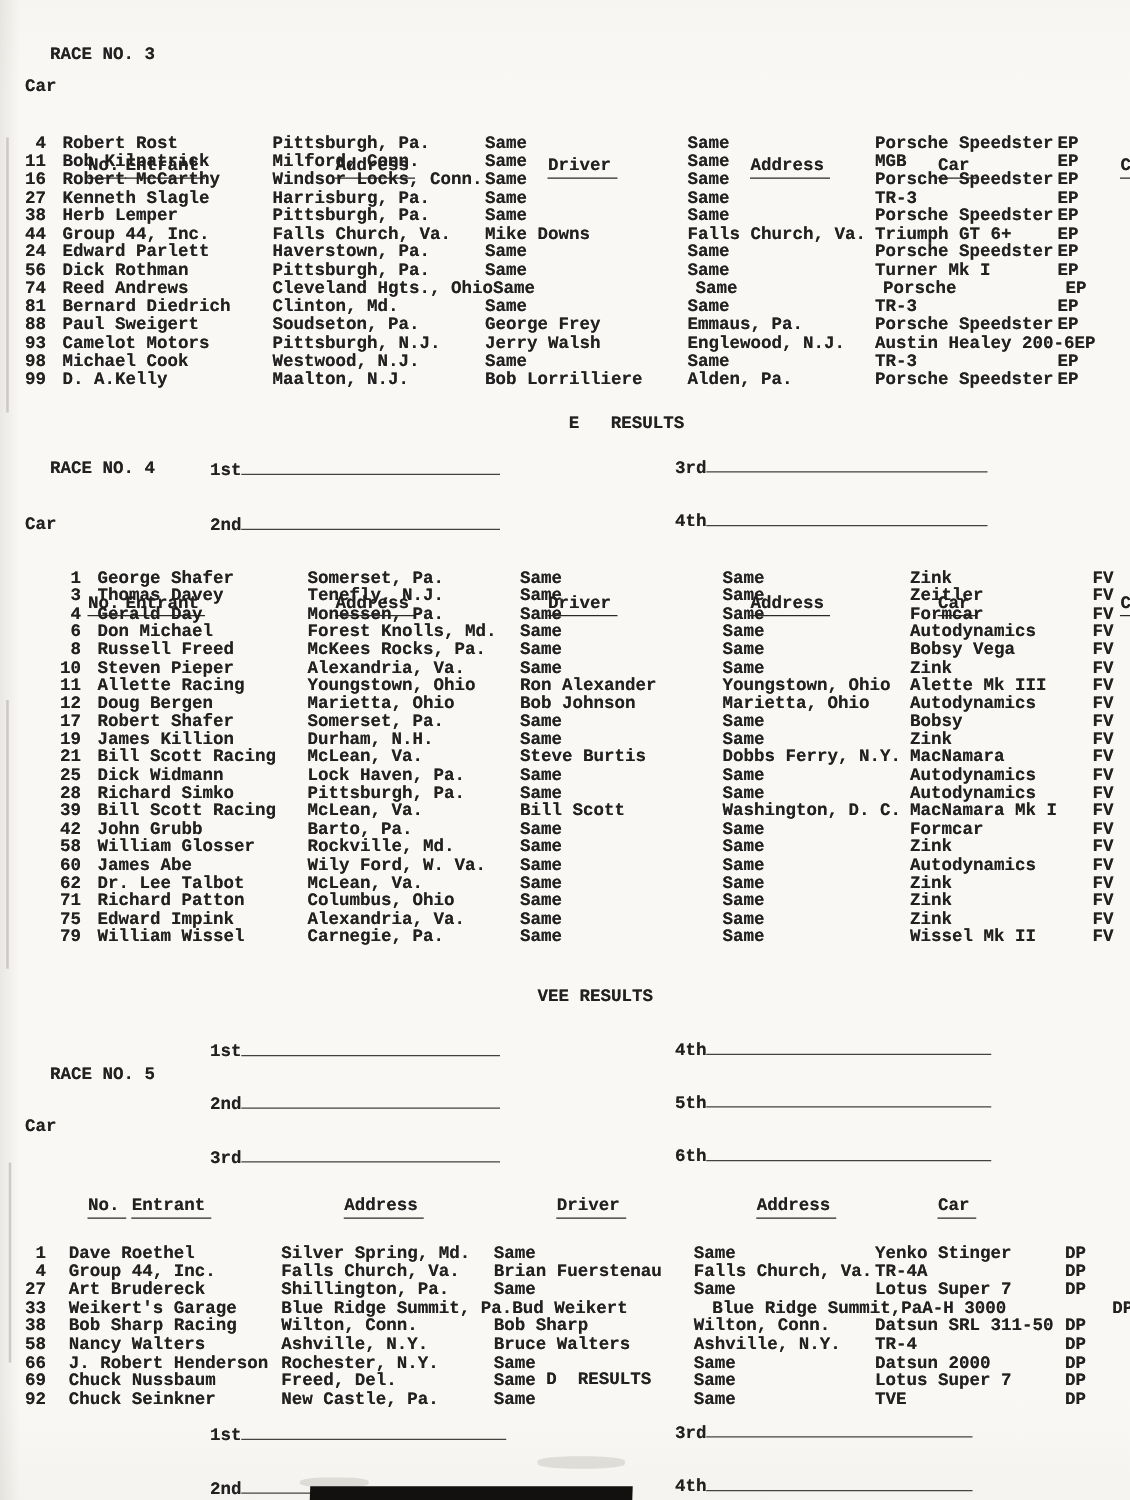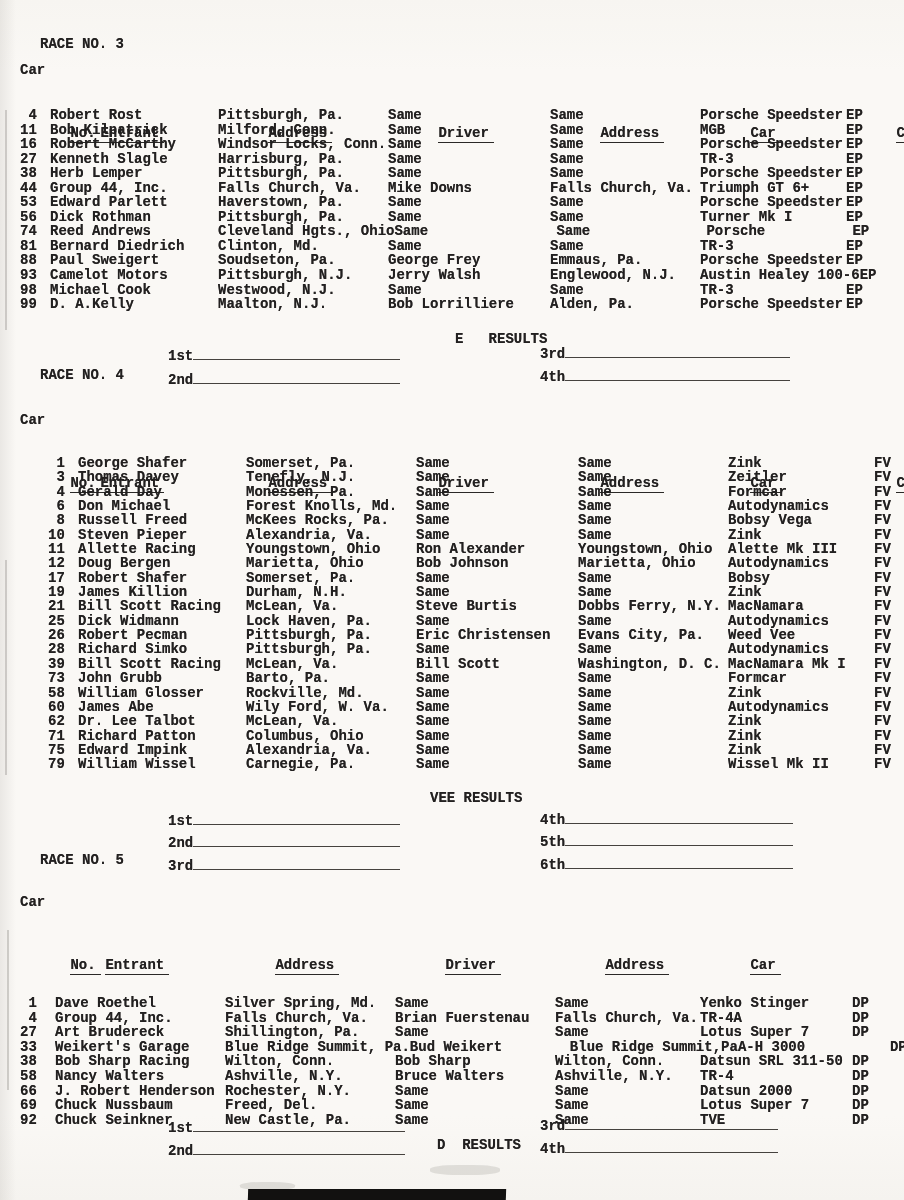--- a/index.html
+++ b/index.html
@@ -40,21 +40,21 @@
   .race5 .cell-address2{min-width:145px;}
   .race5 .cell-car{min-width:152px;}
   
   .thead-row{white-space:pre;padding-left:20px;line-height:15px;}
   .hword{display:inline-block;border-bottom:1.7px solid #2b2927;padding-right:5px;padding-bottom:1px;}
   .hgroup{position:absolute;white-space:pre;}
   .cls-dot{display:inline-block;margin-right:6px;}
   
   .res-title{position:absolute;white-space:pre;}
   .rescol{position:absolute;}
-  .res-item{white-space:nowrap;}
+  .res-item{white-space:nowrap;margin-top:20px;}
   .res-label{display:inline-block;vertical-align:baseline;}
   .res-line{display:inline-block;height:13px;border-bottom:1.8px solid #45423e;vertical-align:baseline;}
   .res-e-left .res-item{height:23.5px;}    .res-e-left .res-line{width:207px;}
   .res-e-right .res-item{height:23px;}     .res-e-right .res-line{width:225px;}
   .res-vee-left .res-item{height:22.4px;}  .res-vee-left .res-line{width:207px;}
   .res-vee-right .res-item{height:22.4px;} .res-vee-right .res-line{width:228px;}
   .res-d-left .res-item{height:22.6px;}    .res-d-left .res-line{width:212px;}
   .res-d-right .res-item{height:22.6px;}   .res-d-right .res-line{width:213px;}
   
   .artifact-band{position:absolute;left:248px;top:1189px;width:258px;height:11px;background:#121110;transform:skewX(-2deg);}
@@ -77,26 +77,26 @@
       <span class="cell cell-no"><span class="hword">No.</span></span><span class="cell cell-entrant"><span class="hword">Entrant</span></span><span class="cell cell-address1"><span class="hword">Address</span></span><span class="cell cell-driver"><span class="hword">Driver</span></span><span class="cell cell-address2"><span class="hword">Address</span></span><span class="cell cell-car"><span class="hword">Car</span></span><span class="cell cell-cls"><span class="hword">Class</span></span>
     </div>
   </div>
   <div class="rows race3" style="top:108px;">
       <div class="row"><span class="cell cell-no"> 4</span><span class="cell cell-entrant">Robert Rost</span><span class="cell cell-address1">Pittsburgh, Pa.</span><span class="cell cell-driver">Same</span><span class="cell cell-address2">Same</span><span class="cell cell-car">Porsche Speedster</span><span class="cell cell-cls">EP</span></div>
       <div class="row"><span class="cell cell-no">11</span><span class="cell cell-entrant">Bob Kilpatrick</span><span class="cell cell-address1">Milford, Conn.</span><span class="cell cell-driver">Same</span><span class="cell cell-address2">Same</span><span class="cell cell-car">MGB</span><span class="cell cell-cls">EP</span></div>
       <div class="row"><span class="cell cell-no">16</span><span class="cell cell-entrant">Robert McCarthy</span><span class="cell cell-address1">Windsor Locks, Conn.</span><span class="cell cell-driver">Same</span><span class="cell cell-address2">Same</span><span class="cell cell-car">Porsche Speedster</span><span class="cell cell-cls">EP</span></div>
       <div class="row"><span class="cell cell-no">27</span><span class="cell cell-entrant">Kenneth Slagle</span><span class="cell cell-address1">Harrisburg, Pa.</span><span class="cell cell-driver">Same</span><span class="cell cell-address2">Same</span><span class="cell cell-car">TR-3</span><span class="cell cell-cls">EP</span></div>
       <div class="row"><span class="cell cell-no">38</span><span class="cell cell-entrant">Herb Lemper</span><span class="cell cell-address1">Pittsburgh, Pa.</span><span class="cell cell-driver">Same</span><span class="cell cell-address2">Same</span><span class="cell cell-car">Porsche Speedster</span><span class="cell cell-cls">EP</span></div>
       <div class="row"><span class="cell cell-no">44</span><span class="cell cell-entrant">Group 44, Inc.</span><span class="cell cell-address1">Falls Church, Va.</span><span class="cell cell-driver">Mike Downs</span><span class="cell cell-address2">Falls Church, Va.</span><span class="cell cell-car">Triumph GT 6+</span><span class="cell cell-cls">EP</span></div>
-      <div class="row"><span class="cell cell-no">53</span><span class="cell cell-entrant">Edward Parlett</span><span class="cell cell-address1">Haverstown, Pa.</span><span class="cell cell-driver">Same</span><span class="cell cell-address2">Same</span><span class="cell cell-car">Porsche Speedster</span><span class="cell cell-cls">EP</span></div>
+      <div class="row"><span class="cell cell-no">24</span><span class="cell cell-entrant">Edward Parlett</span><span class="cell cell-address1">Haverstown, Pa.</span><span class="cell cell-driver">Same</span><span class="cell cell-address2">Same</span><span class="cell cell-car">Porsche Speedster</span><span class="cell cell-cls">EP</span></div>
       <div class="row"><span class="cell cell-no">56</span><span class="cell cell-entrant">Dick Rothman</span><span class="cell cell-address1">Pittsburgh, Pa.</span><span class="cell cell-driver">Same</span><span class="cell cell-address2">Same</span><span class="cell cell-car">Turner Mk I</span><span class="cell cell-cls">EP</span></div>
       <div class="row"><span class="cell cell-no">74</span><span class="cell cell-entrant">Reed Andrews</span><span class="cell cell-address1">Cleveland Hgts., Ohio</span><span class="cell cell-driver">Same</span><span class="cell cell-address2">Same</span><span class="cell cell-car">Porsche</span><span class="cell cell-cls">EP</span></div>
       <div class="row"><span class="cell cell-no">81</span><span class="cell cell-entrant">Bernard Diedrich</span><span class="cell cell-address1">Clinton, Md.</span><span class="cell cell-driver">Same</span><span class="cell cell-address2">Same</span><span class="cell cell-car">TR-3</span><span class="cell cell-cls">EP</span></div>
       <div class="row"><span class="cell cell-no">88</span><span class="cell cell-entrant">Paul Sweigert</span><span class="cell cell-address1">Soudseton, Pa.</span><span class="cell cell-driver">George Frey</span><span class="cell cell-address2">Emmaus, Pa.</span><span class="cell cell-car">Porsche Speedster</span><span class="cell cell-cls">EP</span></div>
-      <div class="row"><span class="cell cell-no">93</span><span class="cell cell-entrant">Camelot Motors</span><span class="cell cell-address1">Pittsburgh, N.J.</span><span class="cell cell-driver">Jerry Walsh</span><span class="cell cell-address2">Englewood, N.J.</span><span class="cell cell-car">Austin Healey 100-6</span><span class="cell cell-cls">EP</span></div>
+      <div class="row"><span class="cell cell-no">93</span><span class="cell cell-entrant">Camelot Motors</span><span class="cell cell-address1">Pittsburgh, N.J.</span><span class="cell cell-driver">Jerry Walsh</span><span class="cell cell-address2">Englewood, N.J.</span><span class="cell cell-car">Austin Healey 200-6</span><span class="cell cell-cls">EP</span></div>
       <div class="row"><span class="cell cell-no">98</span><span class="cell cell-entrant">Michael Cook</span><span class="cell cell-address1">Westwood, N.J.</span><span class="cell cell-driver">Same</span><span class="cell cell-address2">Same</span><span class="cell cell-car">TR-3</span><span class="cell cell-cls">EP</span></div>
       <div class="row"><span class="cell cell-no">99</span><span class="cell cell-entrant">D. A.Kelly</span><span class="cell cell-address1">Maalton, N.J.</span><span class="cell cell-driver">Bob Lorrilliere</span><span class="cell cell-address2">Alden, Pa.</span><span class="cell cell-car">Porsche Speedster</span><span class="cell cell-cls">EP</span></div>
     </div>
 
   <div class="res-title" style="left:455px;top:331px;">E   RESULTS</div>
   <div class="rescol res-e-left" style="left:168px;top:346px;">
       <div class="res-item"><span class="res-label">1st</span><span class="res-line"></span></div>
       <div class="res-item"><span class="res-label">2nd</span><span class="res-line"></span></div>
     </div>
   <div class="rescol res-e-right" style="left:540px;top:344px;">
@@ -118,24 +118,23 @@
       <div class="row"><span class="cell cell-no"> 4</span><span class="cell cell-entrant">Gerald Day</span><span class="cell cell-address1">Monessen, Pa.</span><span class="cell cell-driver">Same</span><span class="cell cell-address2">Same</span><span class="cell cell-car">Formcar</span><span class="cell cell-cls">FV</span></div>
       <div class="row"><span class="cell cell-no"> 6</span><span class="cell cell-entrant">Don Michael</span><span class="cell cell-address1">Forest Knolls, Md.</span><span class="cell cell-driver">Same</span><span class="cell cell-address2">Same</span><span class="cell cell-car">Autodynamics</span><span class="cell cell-cls">FV</span></div>
       <div class="row"><span class="cell cell-no"> 8</span><span class="cell cell-entrant">Russell Freed</span><span class="cell cell-address1">McKees Rocks, Pa.</span><span class="cell cell-driver">Same</span><span class="cell cell-address2">Same</span><span class="cell cell-car">Bobsy Vega</span><span class="cell cell-cls">FV</span></div>
       <div class="row"><span class="cell cell-no">10</span><span class="cell cell-entrant">Steven Pieper</span><span class="cell cell-address1">Alexandria, Va.</span><span class="cell cell-driver">Same</span><span class="cell cell-address2">Same</span><span class="cell cell-car">Zink</span><span class="cell cell-cls">FV</span></div>
       <div class="row"><span class="cell cell-no">11</span><span class="cell cell-entrant">Allette Racing</span><span class="cell cell-address1">Youngstown, Ohio</span><span class="cell cell-driver">Ron Alexander</span><span class="cell cell-address2">Youngstown, Ohio</span><span class="cell cell-car">Alette Mk III</span><span class="cell cell-cls">FV</span></div>
       <div class="row"><span class="cell cell-no">12</span><span class="cell cell-entrant">Doug Bergen</span><span class="cell cell-address1">Marietta, Ohio</span><span class="cell cell-driver">Bob Johnson</span><span class="cell cell-address2">Marietta, Ohio</span><span class="cell cell-car">Autodynamics</span><span class="cell cell-cls">FV</span></div>
       <div class="row"><span class="cell cell-no">17</span><span class="cell cell-entrant">Robert Shafer</span><span class="cell cell-address1">Somerset, Pa.</span><span class="cell cell-driver">Same</span><span class="cell cell-address2">Same</span><span class="cell cell-car">Bobsy</span><span class="cell cell-cls">FV</span></div>
       <div class="row"><span class="cell cell-no">19</span><span class="cell cell-entrant">James Killion</span><span class="cell cell-address1">Durham, N.H.</span><span class="cell cell-driver">Same</span><span class="cell cell-address2">Same</span><span class="cell cell-car">Zink</span><span class="cell cell-cls">FV</span></div>
       <div class="row"><span class="cell cell-no">21</span><span class="cell cell-entrant">Bill Scott Racing</span><span class="cell cell-address1">McLean, Va.</span><span class="cell cell-driver">Steve Burtis</span><span class="cell cell-address2">Dobbs Ferry, N.Y.</span><span class="cell cell-car">MacNamara</span><span class="cell cell-cls">FV</span></div>
       <div class="row"><span class="cell cell-no">25</span><span class="cell cell-entrant">Dick Widmann</span><span class="cell cell-address1">Lock Haven, Pa.</span><span class="cell cell-driver">Same</span><span class="cell cell-address2">Same</span><span class="cell cell-car">Autodynamics</span><span class="cell cell-cls">FV</span></div>
-      <div class="row"><span class="cell cell-no">26</span><span class="cell cell-entrant">Robert Pecman</span><span class="cell cell-address1">Pittsburgh, Pa.</span><span class="cell cell-driver">Eric Christensen</span><span class="cell cell-address2">Evans City, Pa.</span><span class="cell cell-car">Weed Vee</span><span class="cell cell-cls">FV</span></div>
       <div class="row"><span class="cell cell-no">28</span><span class="cell cell-entrant">Richard Simko</span><span class="cell cell-address1">Pittsburgh, Pa.</span><span class="cell cell-driver">Same</span><span class="cell cell-address2">Same</span><span class="cell cell-car">Autodynamics</span><span class="cell cell-cls">FV</span></div>
       <div class="row"><span class="cell cell-no">39</span><span class="cell cell-entrant">Bill Scott Racing</span><span class="cell cell-address1">McLean, Va.</span><span class="cell cell-driver">Bill Scott</span><span class="cell cell-address2">Washington, D. C.</span><span class="cell cell-car">MacNamara Mk I</span><span class="cell cell-cls">FV</span></div>
-      <div class="row"><span class="cell cell-no">73</span><span class="cell cell-entrant">John Grubb</span><span class="cell cell-address1">Barto, Pa.</span><span class="cell cell-driver">Same</span><span class="cell cell-address2">Same</span><span class="cell cell-car">Formcar</span><span class="cell cell-cls">FV</span></div>
+      <div class="row"><span class="cell cell-no">42</span><span class="cell cell-entrant">John Grubb</span><span class="cell cell-address1">Barto, Pa.</span><span class="cell cell-driver">Same</span><span class="cell cell-address2">Same</span><span class="cell cell-car">Formcar</span><span class="cell cell-cls">FV</span></div>
       <div class="row"><span class="cell cell-no">58</span><span class="cell cell-entrant">William Glosser</span><span class="cell cell-address1">Rockville, Md.</span><span class="cell cell-driver">Same</span><span class="cell cell-address2">Same</span><span class="cell cell-car">Zink</span><span class="cell cell-cls">FV</span></div>
       <div class="row"><span class="cell cell-no">60</span><span class="cell cell-entrant">James Abe</span><span class="cell cell-address1">Wily Ford, W. Va.</span><span class="cell cell-driver">Same</span><span class="cell cell-address2">Same</span><span class="cell cell-car">Autodynamics</span><span class="cell cell-cls">FV</span></div>
       <div class="row"><span class="cell cell-no">62</span><span class="cell cell-entrant">Dr. Lee Talbot</span><span class="cell cell-address1">McLean, Va.</span><span class="cell cell-driver">Same</span><span class="cell cell-address2">Same</span><span class="cell cell-car">Zink</span><span class="cell cell-cls">FV</span></div>
       <div class="row"><span class="cell cell-no">71</span><span class="cell cell-entrant">Richard Patton</span><span class="cell cell-address1">Columbus, Ohio</span><span class="cell cell-driver">Same</span><span class="cell cell-address2">Same</span><span class="cell cell-car">Zink</span><span class="cell cell-cls">FV</span></div>
       <div class="row"><span class="cell cell-no">75</span><span class="cell cell-entrant">Edward Impink</span><span class="cell cell-address1">Alexandria, Va.</span><span class="cell cell-driver">Same</span><span class="cell cell-address2">Same</span><span class="cell cell-car">Zink</span><span class="cell cell-cls">FV</span></div>
       <div class="row"><span class="cell cell-no">79</span><span class="cell cell-entrant">William Wissel</span><span class="cell cell-address1">Carnegie, Pa.</span><span class="cell cell-driver">Same</span><span class="cell cell-address2">Same</span><span class="cell cell-car">Wissel Mk II</span><span class="cell cell-cls">FV</span></div>
     </div>
 
   <div class="res-title" style="left:430px;top:790px;">VEE RESULTS</div>
   <div class="rescol res-vee-left" style="left:168px;top:811px;">
@@ -162,21 +161,21 @@
       <div class="row"><span class="cell cell-no"> 4</span><span class="cell cell-entrant">Group 44, Inc.</span><span class="cell cell-address1">Falls Church, Va.</span><span class="cell cell-driver">Brian Fuerstenau</span><span class="cell cell-address2">Falls Church, Va.</span><span class="cell cell-car">TR-4A</span><span class="cell cell-cls">DP</span></div>
       <div class="row"><span class="cell cell-no">27</span><span class="cell cell-entrant">Art Brudereck</span><span class="cell cell-address1">Shillington, Pa.</span><span class="cell cell-driver">Same</span><span class="cell cell-address2">Same</span><span class="cell cell-car">Lotus Super 7</span><span class="cell cell-cls">DP</span></div>
       <div class="row"><span class="cell cell-no">33</span><span class="cell cell-entrant">Weikert's Garage</span><span class="cell cell-address1">Blue Ridge Summit, Pa.</span><span class="cell cell-driver">Bud Weikert</span><span class="cell cell-address2">Blue Ridge Summit,Pa</span><span class="cell cell-car">A-H 3000</span><span class="cell cell-cls">DP</span></div>
       <div class="row"><span class="cell cell-no">38</span><span class="cell cell-entrant">Bob Sharp Racing</span><span class="cell cell-address1">Wilton, Conn.</span><span class="cell cell-driver">Bob Sharp</span><span class="cell cell-address2">Wilton, Conn.</span><span class="cell cell-car">Datsun SRL 311-50</span><span class="cell cell-cls">DP</span></div>
       <div class="row"><span class="cell cell-no">58</span><span class="cell cell-entrant">Nancy Walters</span><span class="cell cell-address1">Ashville, N.Y.</span><span class="cell cell-driver">Bruce Walters</span><span class="cell cell-address2">Ashville, N.Y.</span><span class="cell cell-car">TR-4</span><span class="cell cell-cls">DP</span></div>
       <div class="row"><span class="cell cell-no">66</span><span class="cell cell-entrant">J. Robert Henderson</span><span class="cell cell-address1">Rochester, N.Y.</span><span class="cell cell-driver">Same</span><span class="cell cell-address2">Same</span><span class="cell cell-car">Datsun 2000</span><span class="cell cell-cls">DP</span></div>
       <div class="row"><span class="cell cell-no">69</span><span class="cell cell-entrant">Chuck Nussbaum</span><span class="cell cell-address1">Freed, Del.</span><span class="cell cell-driver">Same</span><span class="cell cell-address2">Same</span><span class="cell cell-car">Lotus Super 7</span><span class="cell cell-cls">DP</span></div>
       <div class="row"><span class="cell cell-no">92</span><span class="cell cell-entrant">Chuck Seinkner</span><span class="cell cell-address1">New Castle, Pa.</span><span class="cell cell-driver">Same</span><span class="cell cell-address2">Same</span><span class="cell cell-car">TVE</span><span class="cell cell-cls">DP</span></div>
     </div>
 
-  <div class="res-title" style="left:437px;top:1096px;margin-top:41px;">D  RESULTS</div>
+  <div class="res-title" style="left:437px;top:1096px;">D  RESULTS</div>
   <div class="rescol res-d-left" style="left:168px;top:1118px;">
       <div class="res-item"><span class="res-label">1st</span><span class="res-line"></span></div>
       <div class="res-item"><span class="res-label">2nd</span><span class="res-line"></span></div>
     </div>
   <div class="rescol res-d-right" style="left:540px;top:1116px;">
       <div class="res-item"><span class="res-label">3rd</span><span class="res-line"></span></div>
       <div class="res-item"><span class="res-label">4th</span><span class="res-line"></span></div>
     </div>
 
   <div class="artifact-smudge" style="left:430px;top:1165px;width:70px;height:10px;"></div>

